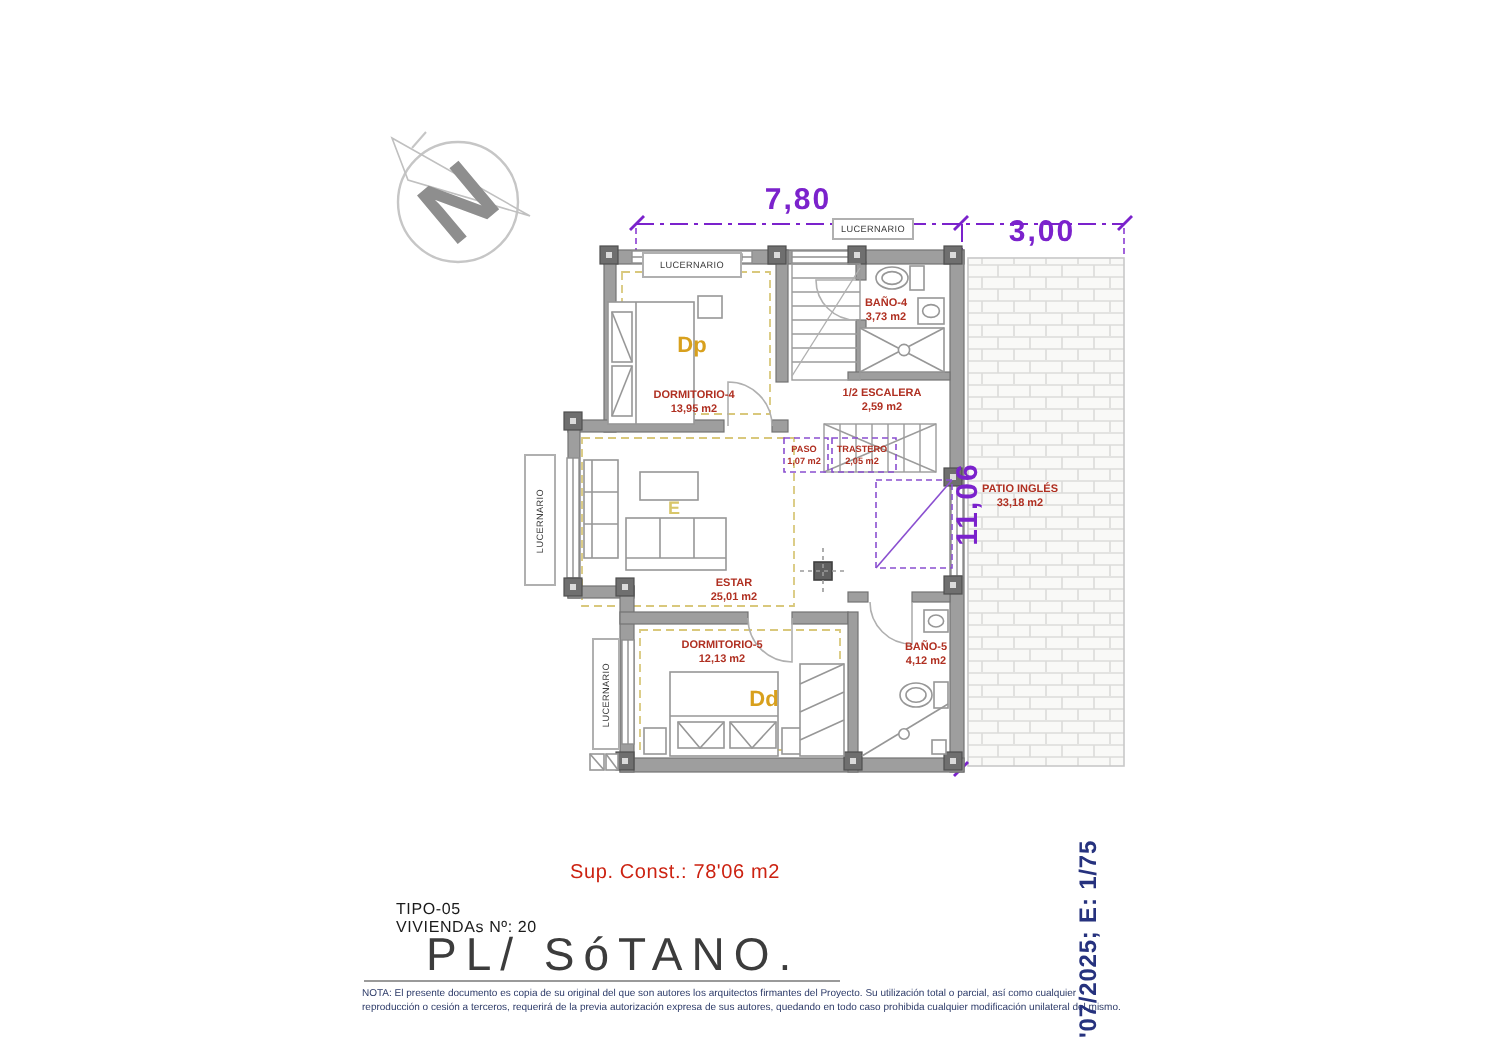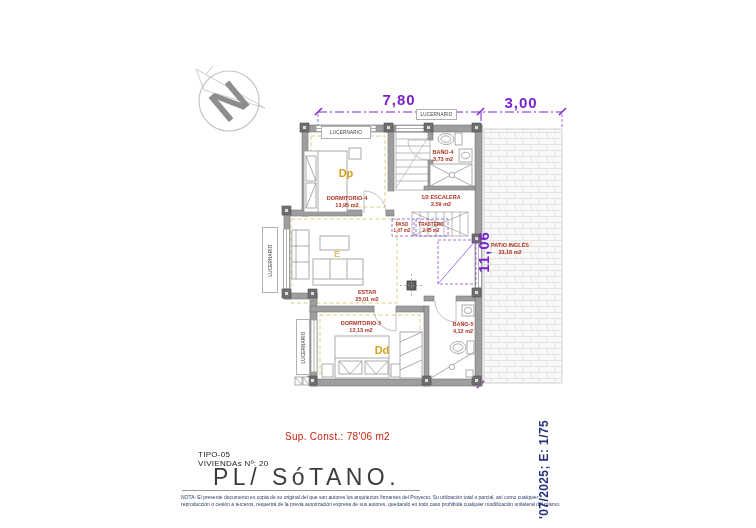--- a/index.html
+++ b/index.html
@@ -226,21 +226,21 @@
 
     <g stroke="#c6c6c6" fill="none">
       <circle cx="229" cy="101" r="30" stroke-width="1.2"></circle>
       <polygon points="196,69 265,108 204,90" stroke="#c0c0c0" stroke-width="0.8"></polygon>
       <line x1="206" y1="74" x2="213" y2="66"></line>
       <text x="229" y="101" transform="rotate(-40 229 101)" fill="#8e8e8e" font-size="46" font-weight="bold" text-anchor="middle" dominant-baseline="central" stroke="none">N</text>
     </g>
   </svg>
 
   <div class="lbl dim" style="left:399px;top:100px">7,80</div>
-  <div class="lbl dim" style="left:521px;top:103px">3,00</div>
+  <div class="lbl dim" style="left:521px;top:116px">3,00</div>
   <div class="lbl dim dim-vert" style="left:484px;top:252px">11,06</div>
 
   <div class="luc" style="left:321px;top:126px;width:50px;height:13px">
     <span>LUCERNARIO</span>
   </div>
   <div class="luc" style="left:416px;top:109px;width:41px;height:11px">
     <span>LUCERNARIO</span>
   </div>
   <div class="luc vert" style="left:262px;top:227px;width:16px;height:66px">
     <span>LUCERNARIO</span>

